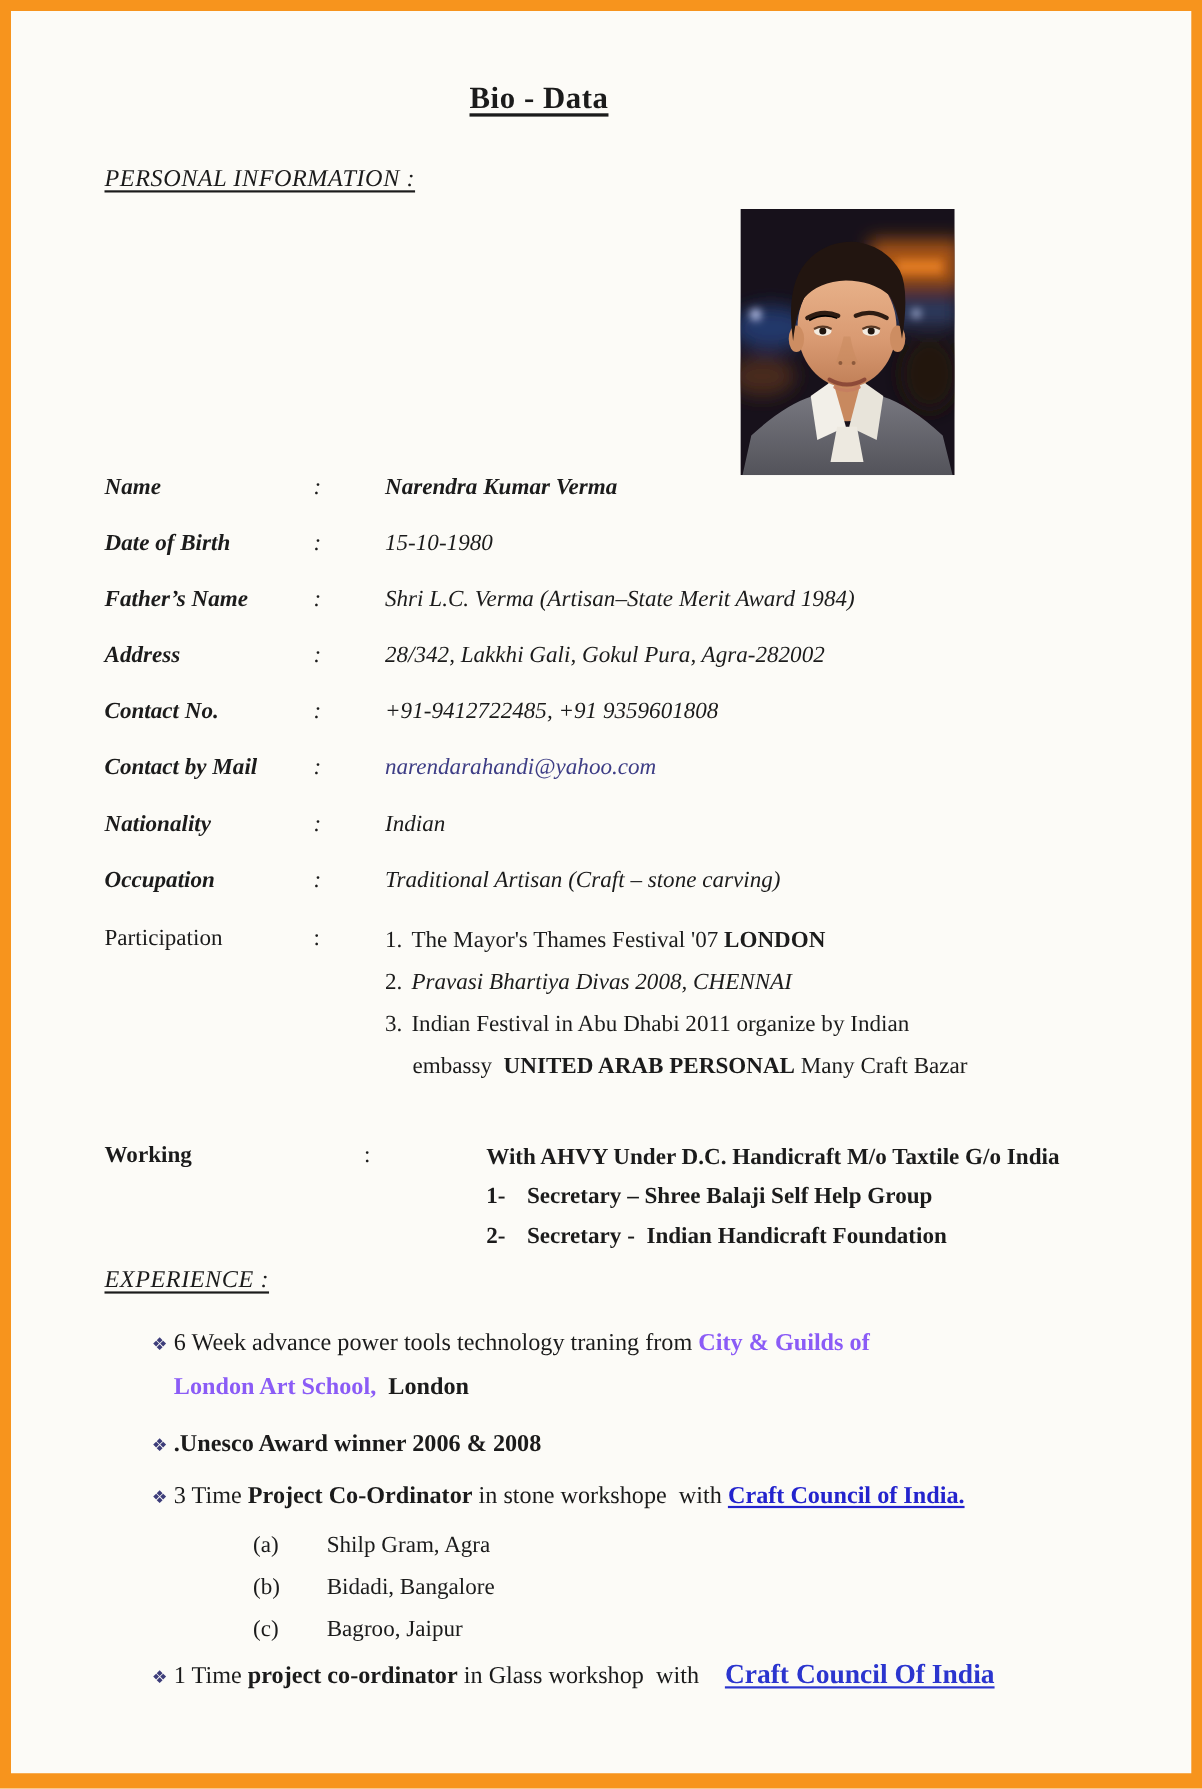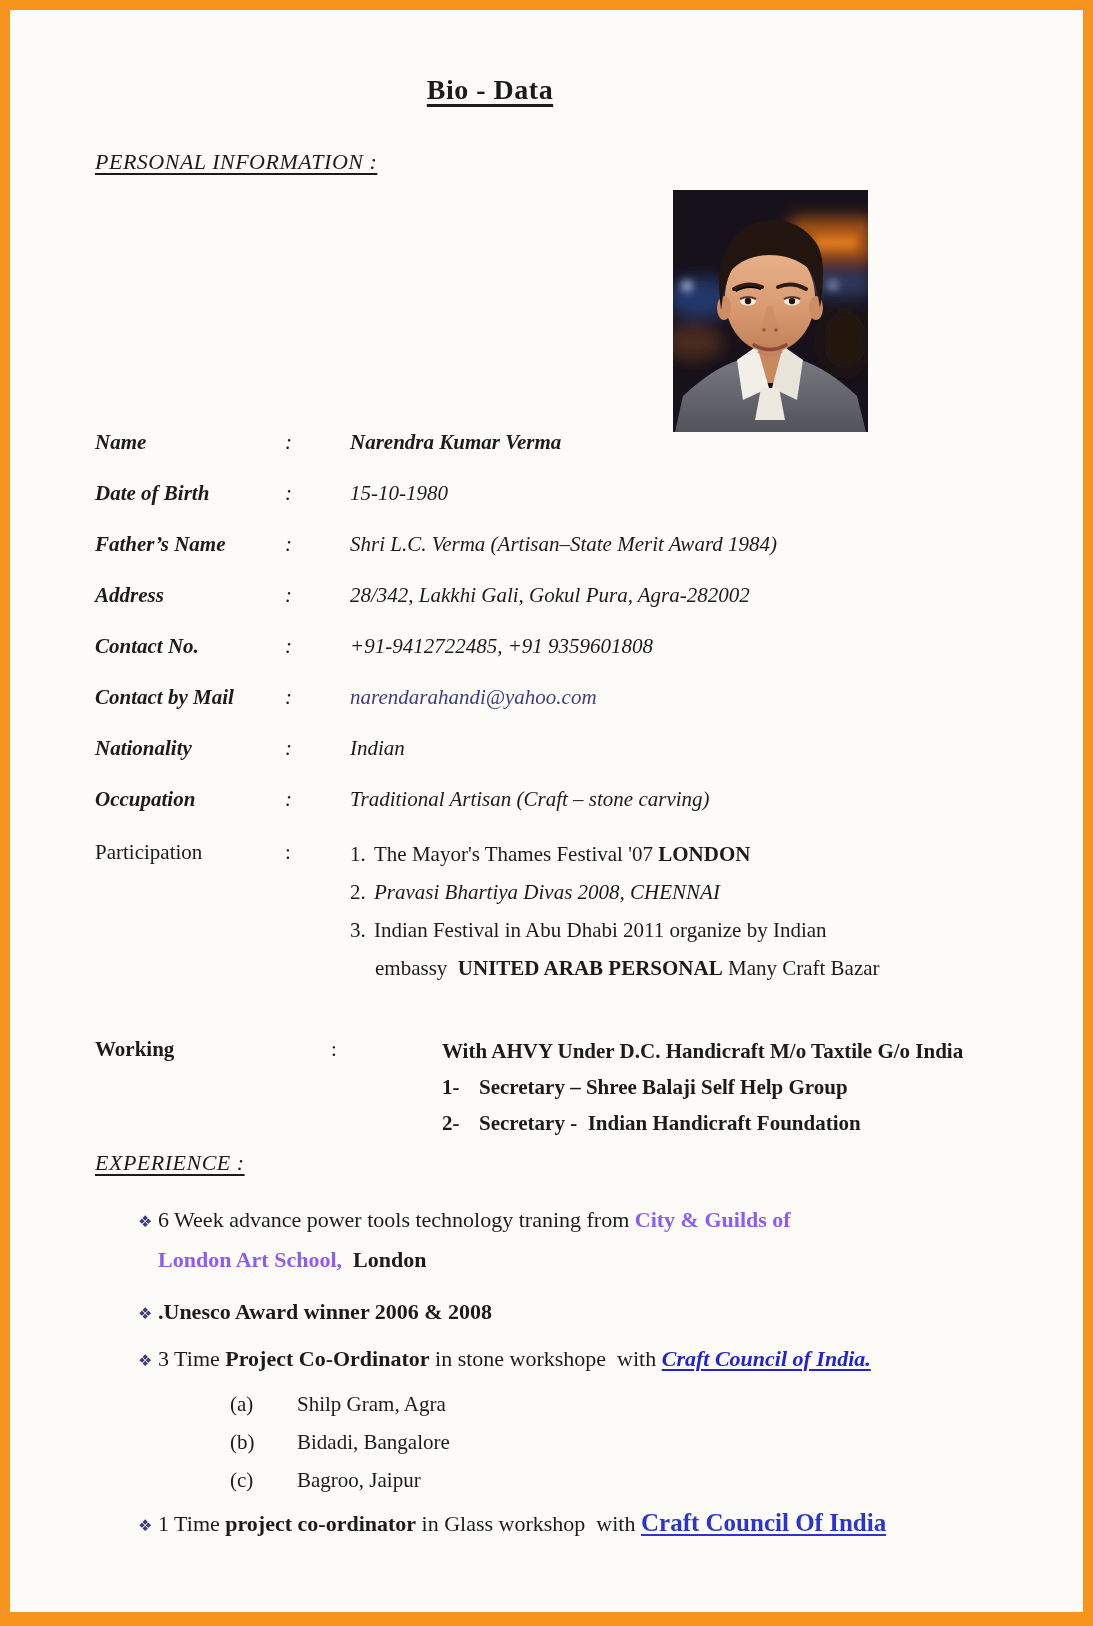--- a/index.html
+++ b/index.html
@@ -83,28 +83,29 @@
   .mt11 { margin-top:11px; }
   .mt13 { margin-top:13px; }
   .mt15 { margin-top:15px; }
   .mt22 { margin-top:22px; }
   .sub-line { display:flex; line-height:30px; padding-left:92px; font-size:21px; }
   .stag { flex:0 0 67px; }
 
   .blue-bold { color:#8b5cf6; font-weight:bold; }
   .bold-seg  { font-weight:bold; }
   .link-italic {
-    color:#2323CD; font-weight:bold; font-style:italic;
+    color:#2323CD; font-weight:bold; 
     text-decoration:underline; text-decoration-thickness:2px; text-underline-offset:3px;
     cursor:pointer;
   }
   .link-bold {
     color:#2B35CE; font-weight:bold; font-size:25px;
     text-decoration:underline; text-decoration-thickness:2px; text-underline-offset:3px;
     cursor:pointer;
+    margin-left:18px;
   }
   .b4 { line-height:34px; }
 </style>
 </head>
 <body>
 
 <h1 class="title">Bio - Data</h1>
 
 <div class="section-heading personal-heading">PERSONAL INFORMATION :</div>
 

